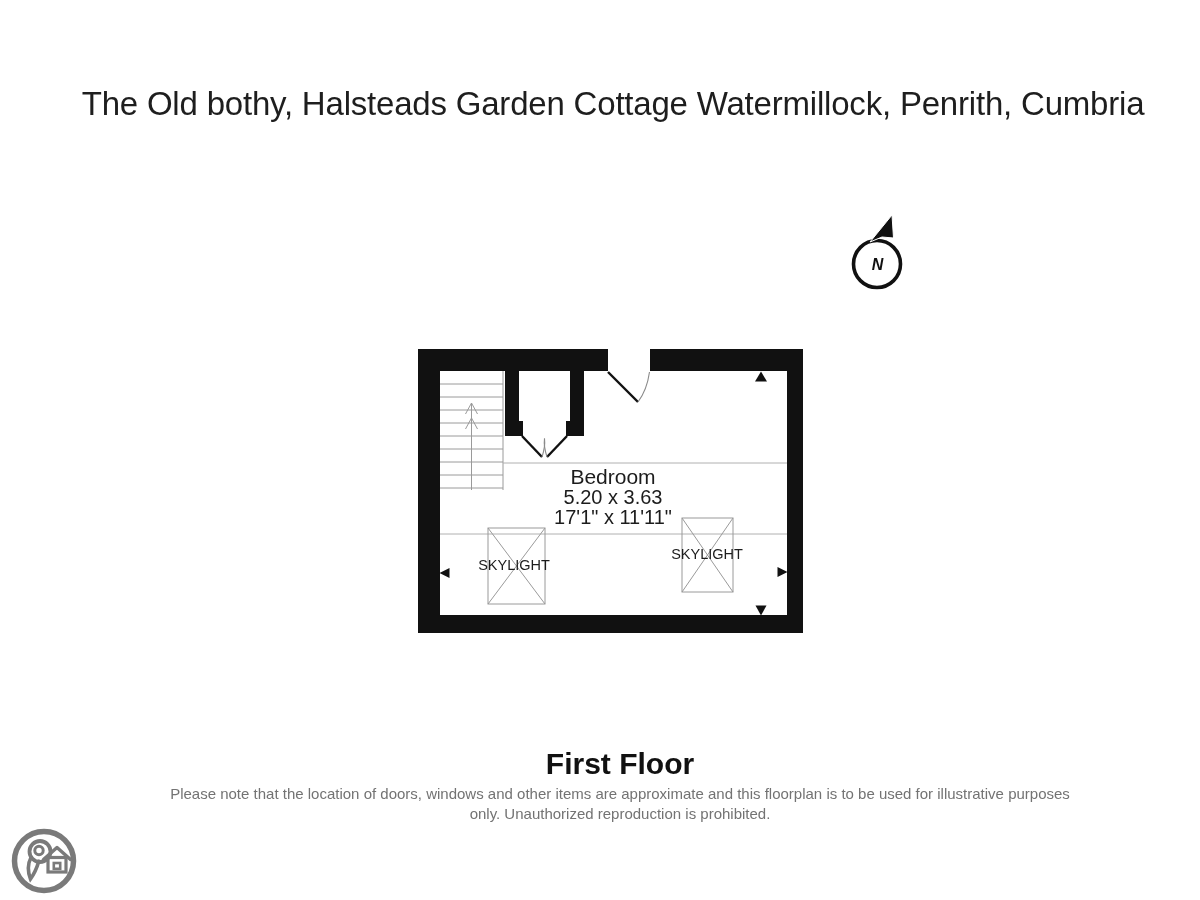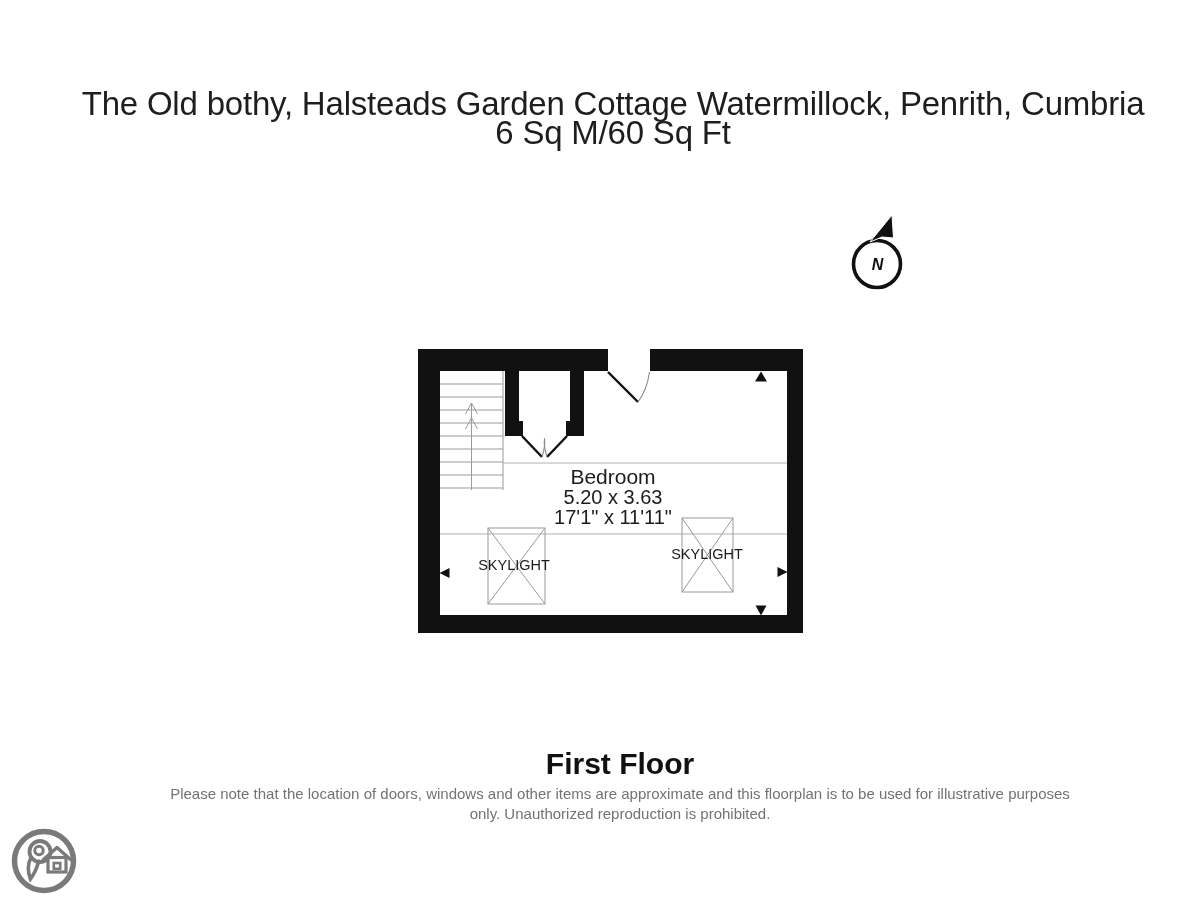--- a/index.html
+++ b/index.html
@@ -35,21 +35,20 @@
   .logo{position:absolute;left:8px;top:824px;}
   .logo .g{stroke:#7a7a7a;fill:none;}
 </style>
 </head>
 <body>
 
 <div class="page">
 
   <div class="header">
     <div>The Old bothy, Halsteads Garden Cottage Watermillock, Penrith, Cumbria</div>
-    <div>6 Sq M/60 Sq Ft</div>
   </div>
 
   <svg class="compass" width="70" height="85" viewBox="0 0 70 85">
     <circle class="ring" cx="32" cy="54" r="23.5"></circle>
     <polygon class="needle" points="47,5 48.5,28 37,27 25,32"></polygon>
     <text x="32.5" y="60" text-anchor="middle">N</text>
   </svg>
 
   <svg class="plan" width="400" height="300" viewBox="0 0 400 300">
 

